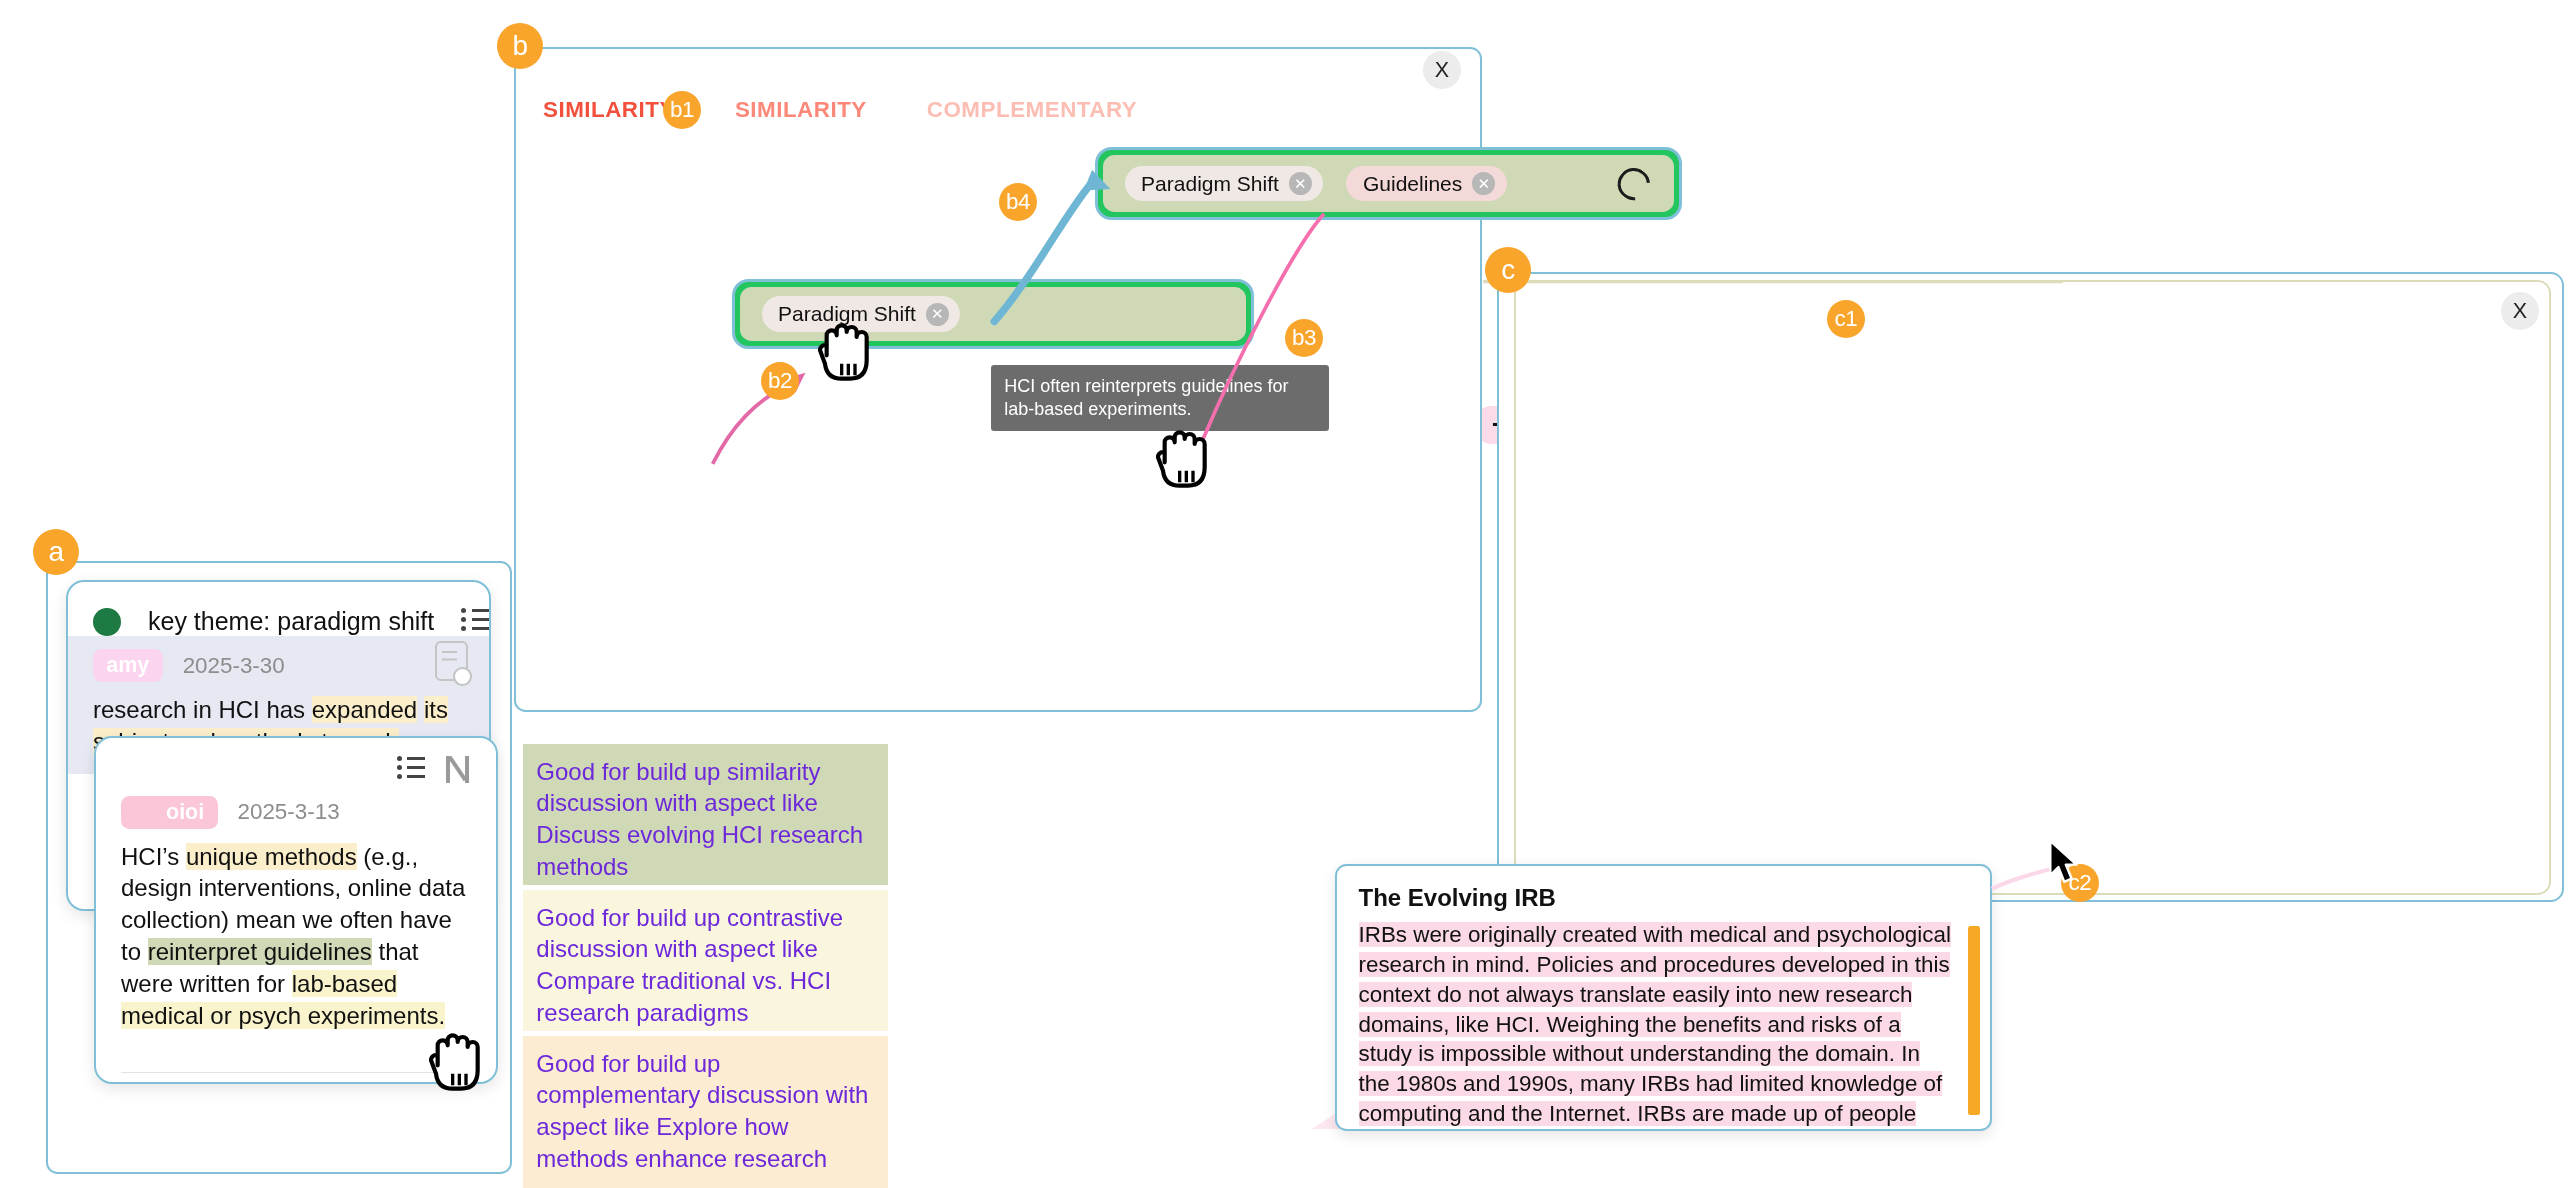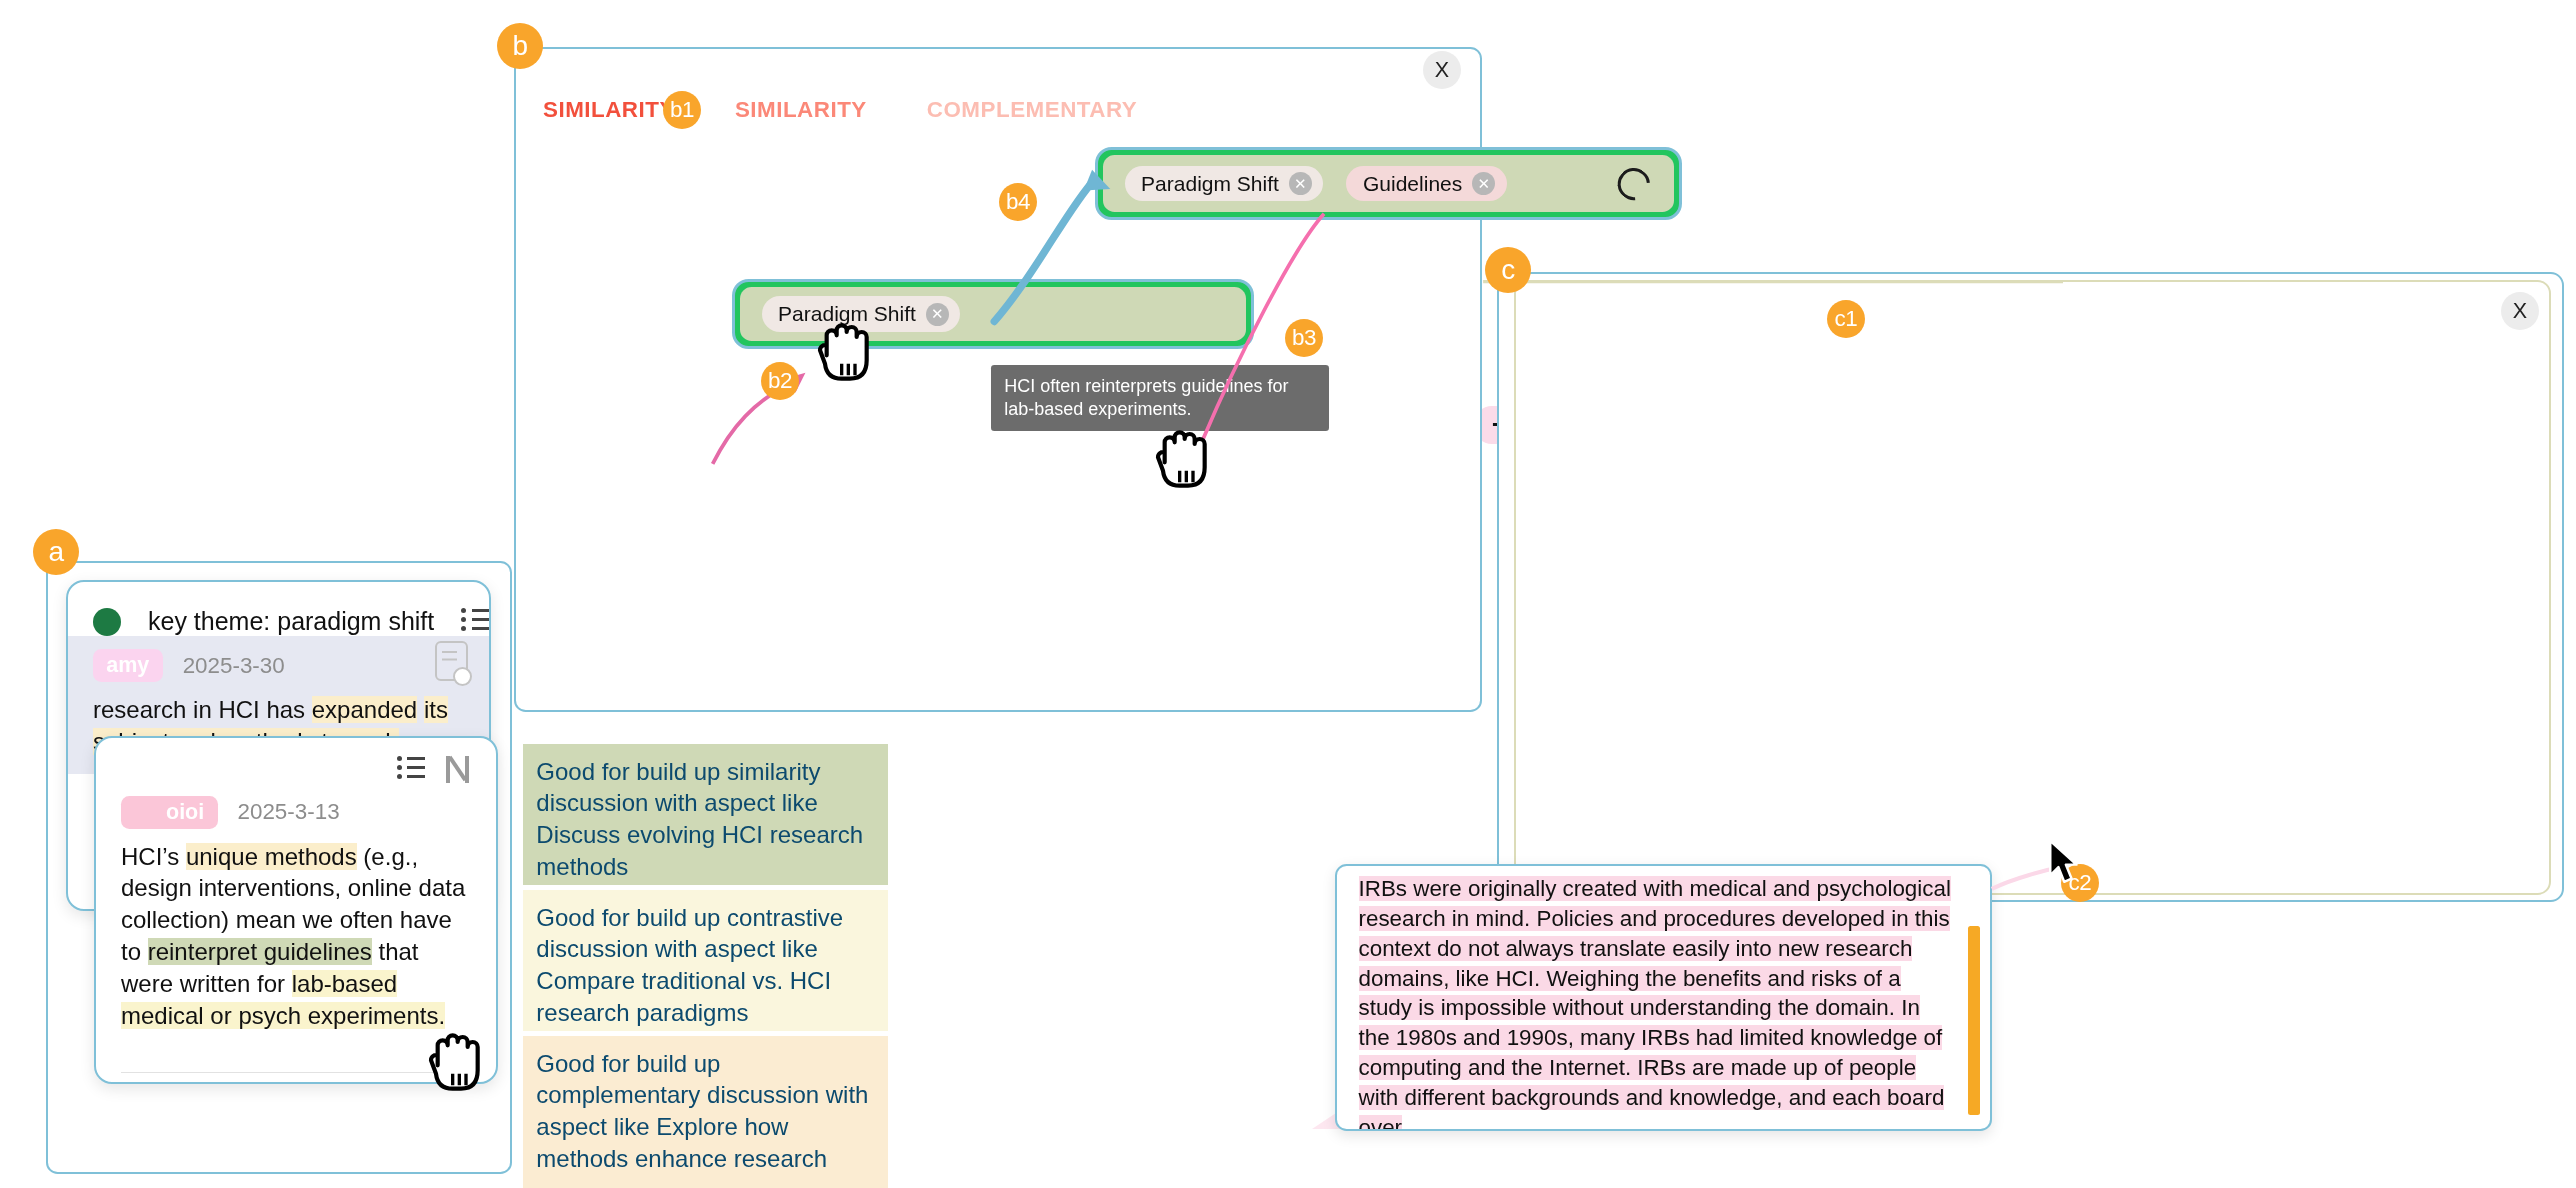--- a/index.html
+++ b/index.html
@@ -148,21 +148,21 @@
     position:absolute; left:3.3px; top:1.7px; width:4.1px; height:28px; background:#9a9a9a;
     transform:rotate(-34deg); transform-origin:top left;
   }
   .card-divider {
     height:1.7px; background:#e2e2e2; margin:8.3px 23px 0 25px;
   }
 
   
   .sugg {
     position:absolute; left:523px; width:365px;
-    font-size:24px; line-height:1.32; color:#0c4a6e;
+    font-size:24px; line-height:1.32; color:#6d28d9;
     padding:11.6px 13.3px 13.3px 13.3px;
   }
   #sugg-1 { top:744px; height:141px; background:#cfd9b6; }
   #sugg-2 { top:890px; height:141px; background:#faf6dd; }
   #sugg-3 { top:1036px; height:165px; background:#fbecd2; }
 
   
   #panel-b {
     position:absolute;
     left:514px; top:47px; width:968px; height:665px;
@@ -561,20 +561,21 @@
 
   <div class="ev-title">Evidences:</div>
   <div class="ev-row">
     <span class="ev-pill ev-1">Expanded Domain</span>
     <span class="ev-pill ev-2">Evolving IRB</span>
     <span class="ev-pill ev-3">Knowledgeable Subjects</span>
   </div>
 
   <div class="pink-wedge"></div>
   <div id="evidence-popup">
+    <div class="ev-pop-title">The Evolving IRB</div>
     <div class="ev-pop-body"><span class="hl-pk">IRBs were originally created with medical and psychological research in mind. Policies and procedures developed in this context do not always translate easily into new research domains, like HCI. Weighing the benefits and risks of a study is impossible without understanding the domain. In the 1980s and 1990s, many IRBs had limited knowledge of computing and the Internet. IRBs are made up of people with different backgrounds and knowledge, and each board over</span></div>
     <div class="ev-scroll"></div>
   </div>
 
   <div class="marker lg" style="left:33px; top:529px;">a</div>
   <div class="marker lg" style="left:497px; top:23px;">b</div>
   <div class="marker sm" style="left:663px; top:91px;">b1</div>
   <div class="marker sm" style="left:761px; top:362px;">b2</div>
   <div class="marker sm" style="left:1285px; top:319px;">b3</div>
   <div class="marker sm" style="left:999px; top:183px;">b4</div>

